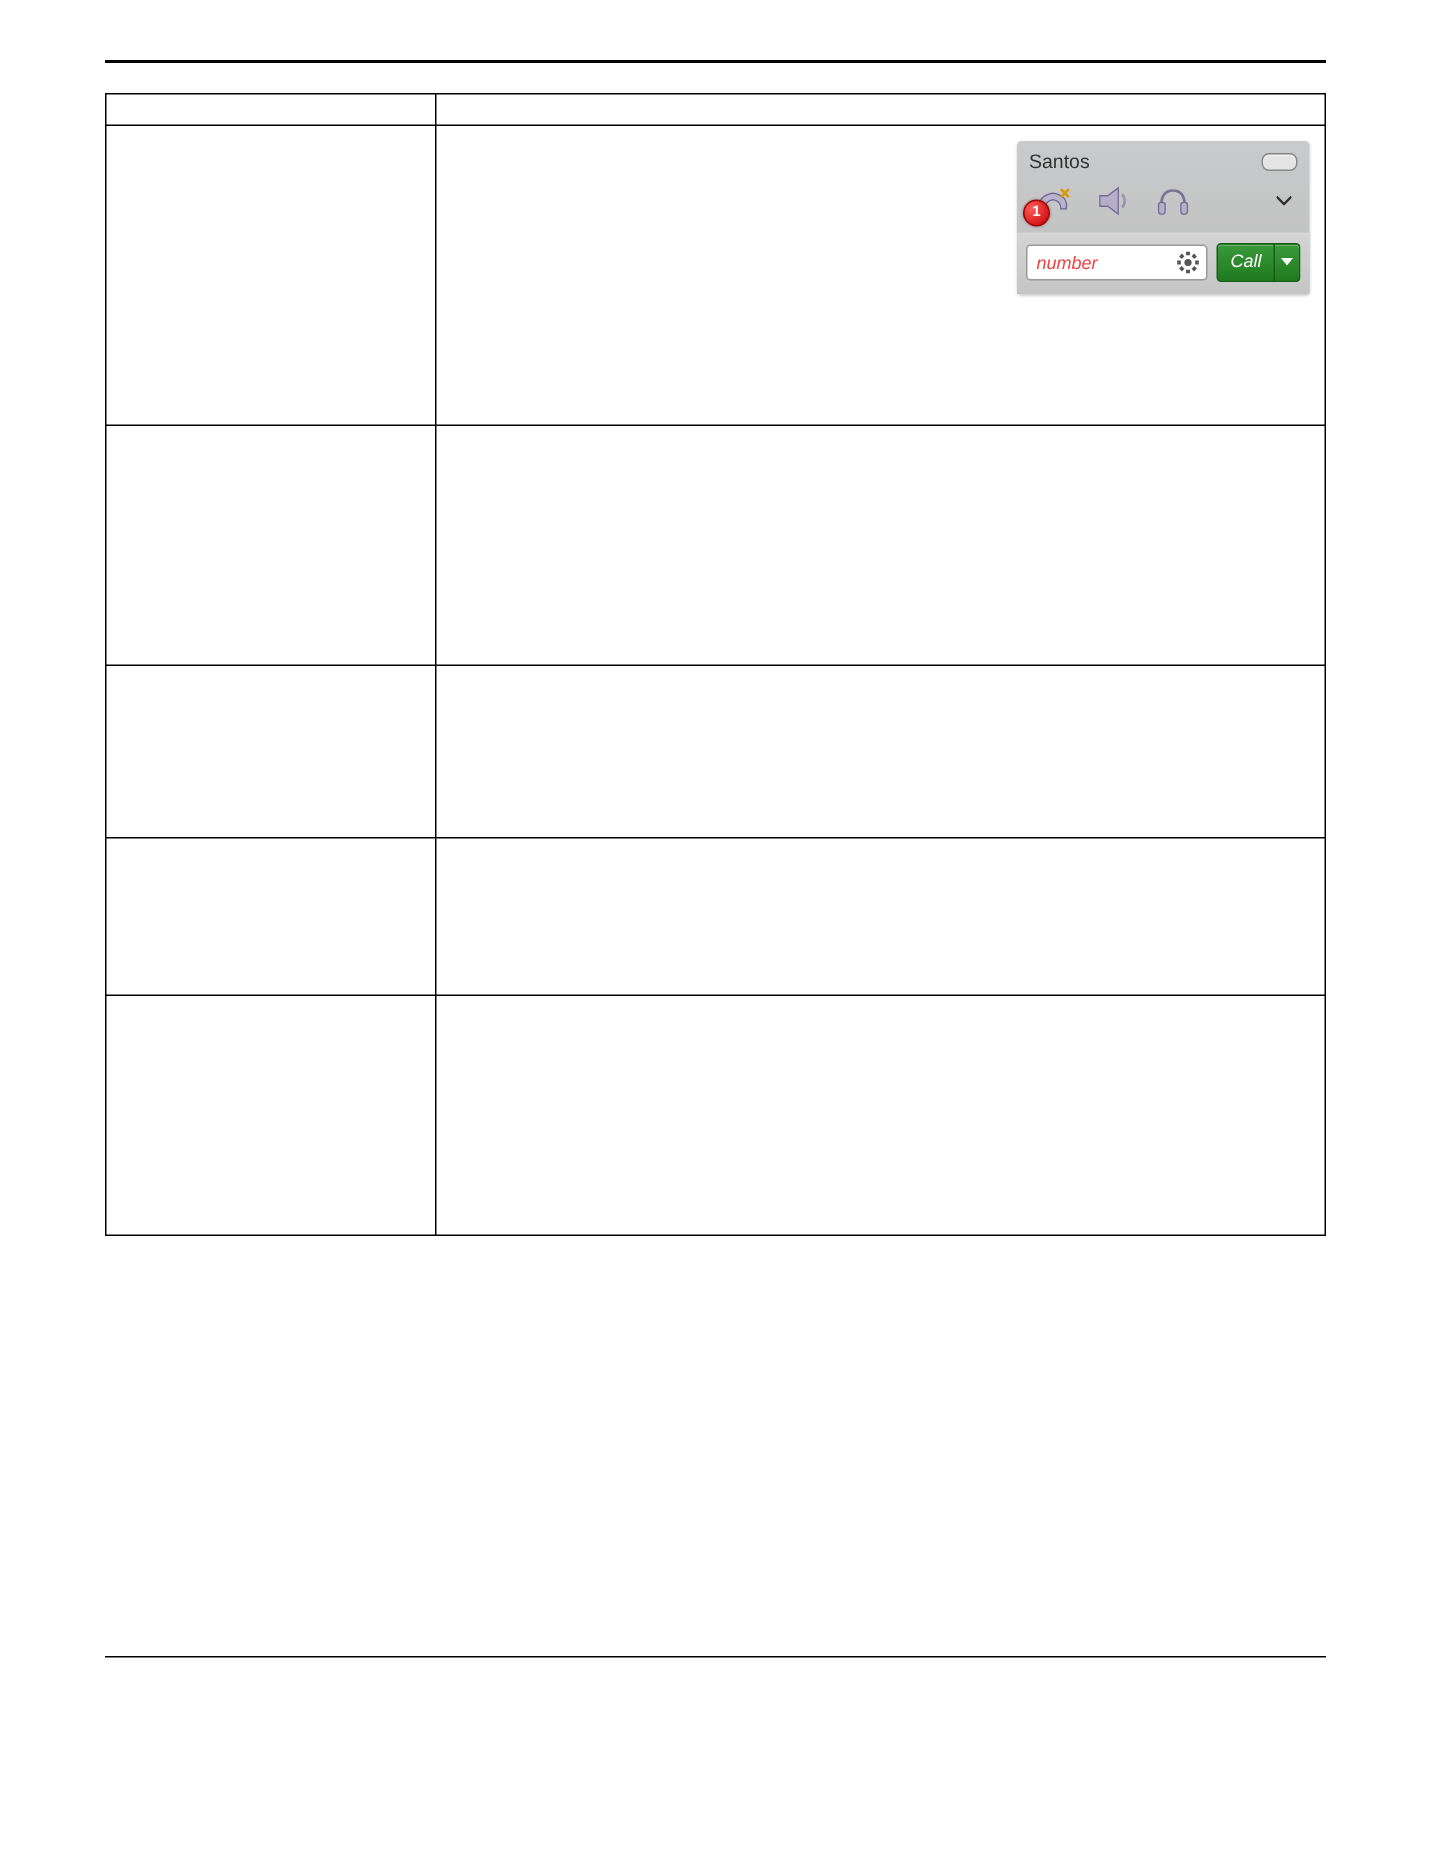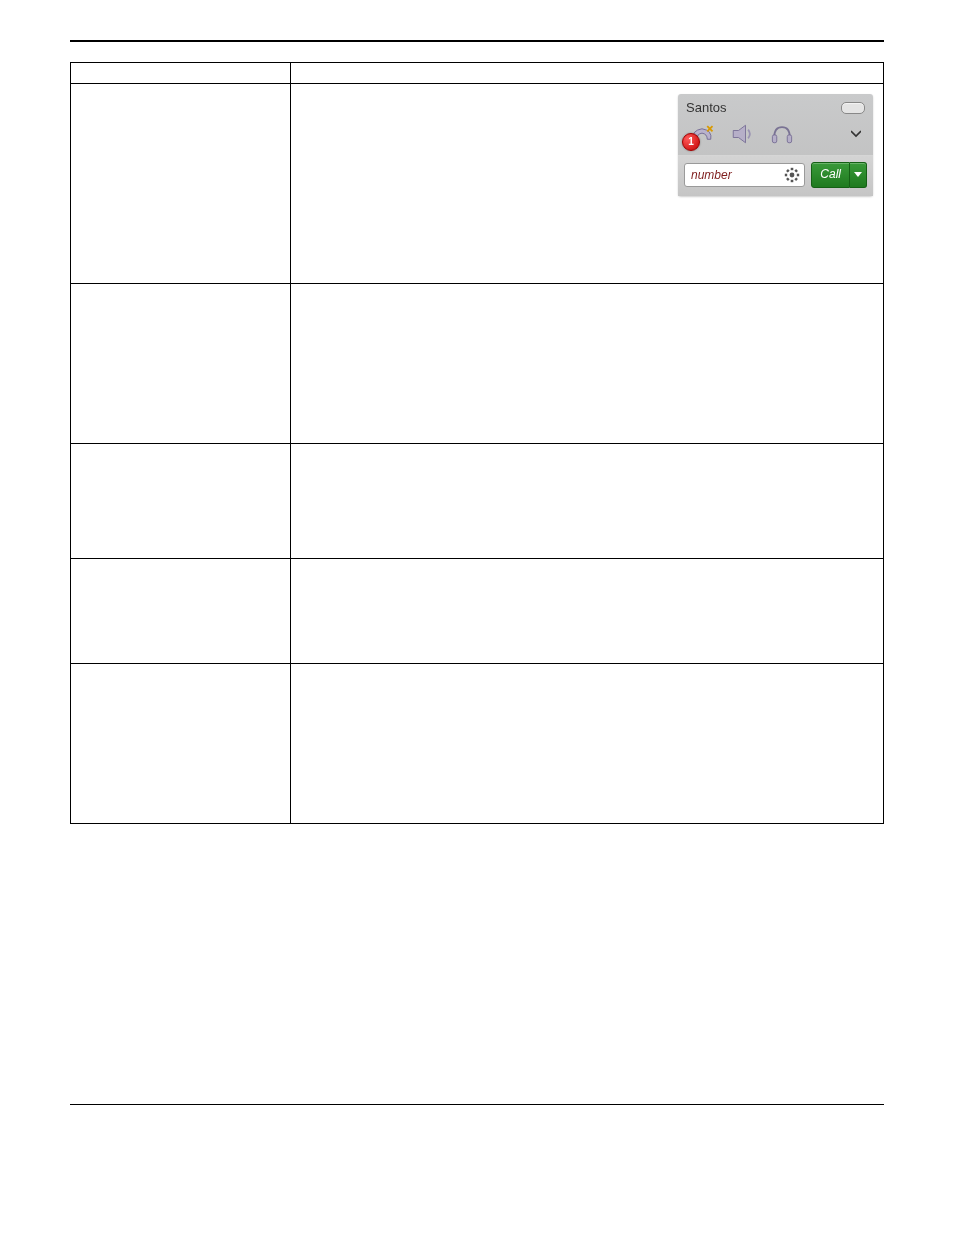--- a/index.html
+++ b/index.html
@@ -208,21 +208,21 @@
                   </svg>
                 </span>
                 <span class="sp-chevron">
                   <svg width="10" height="8" viewBox="0 0 10 8">
                       <path d="M0 1 L5 6 L10 1" fill="none" stroke="#333" stroke-width="1.6"></path>
                     </svg>
                 </span>
               </div>
               <div class="sp-row2">
                 <div class="sp-input">
-                  <span style="color:#7f1d1d">number</span>
+                  <span style="color:#ef4444">number</span>
                   <span class="sp-gear">
                     <svg viewBox="0 0 16 16">
                       <circle cx="8" cy="8" r="2.4" fill="#555"></circle>
                       <g stroke="#555" stroke-width="2.6">
                         <line x1="8" y1="0.8" x2="8" y2="3.2"></line>
                         <line x1="8" y1="12.8" x2="8" y2="15.2"></line>
                         <line x1="0.8" y1="8" x2="3.2" y2="8"></line>
                         <line x1="12.8" y1="8" x2="15.2" y2="8"></line>
                         <line x1="3" y1="3" x2="4.7" y2="4.7"></line>
                         <line x1="11.3" y1="11.3" x2="13" y2="13"></line>

